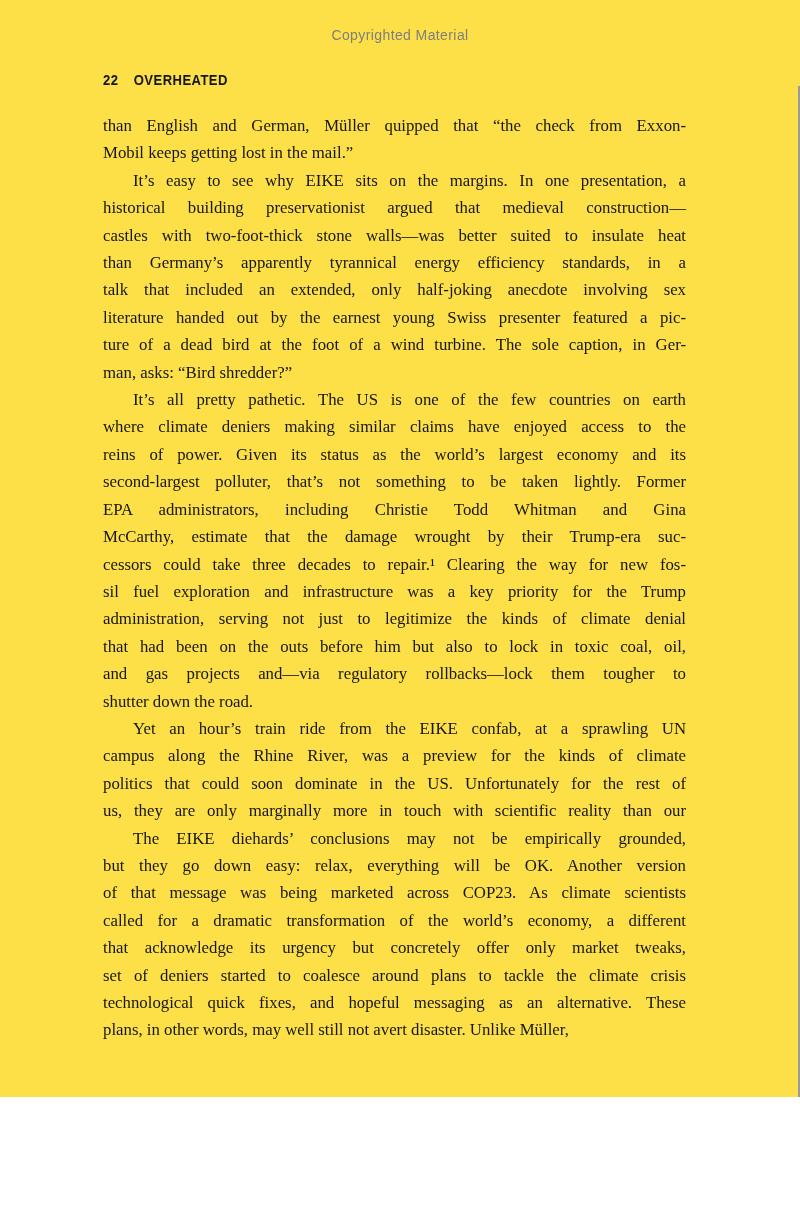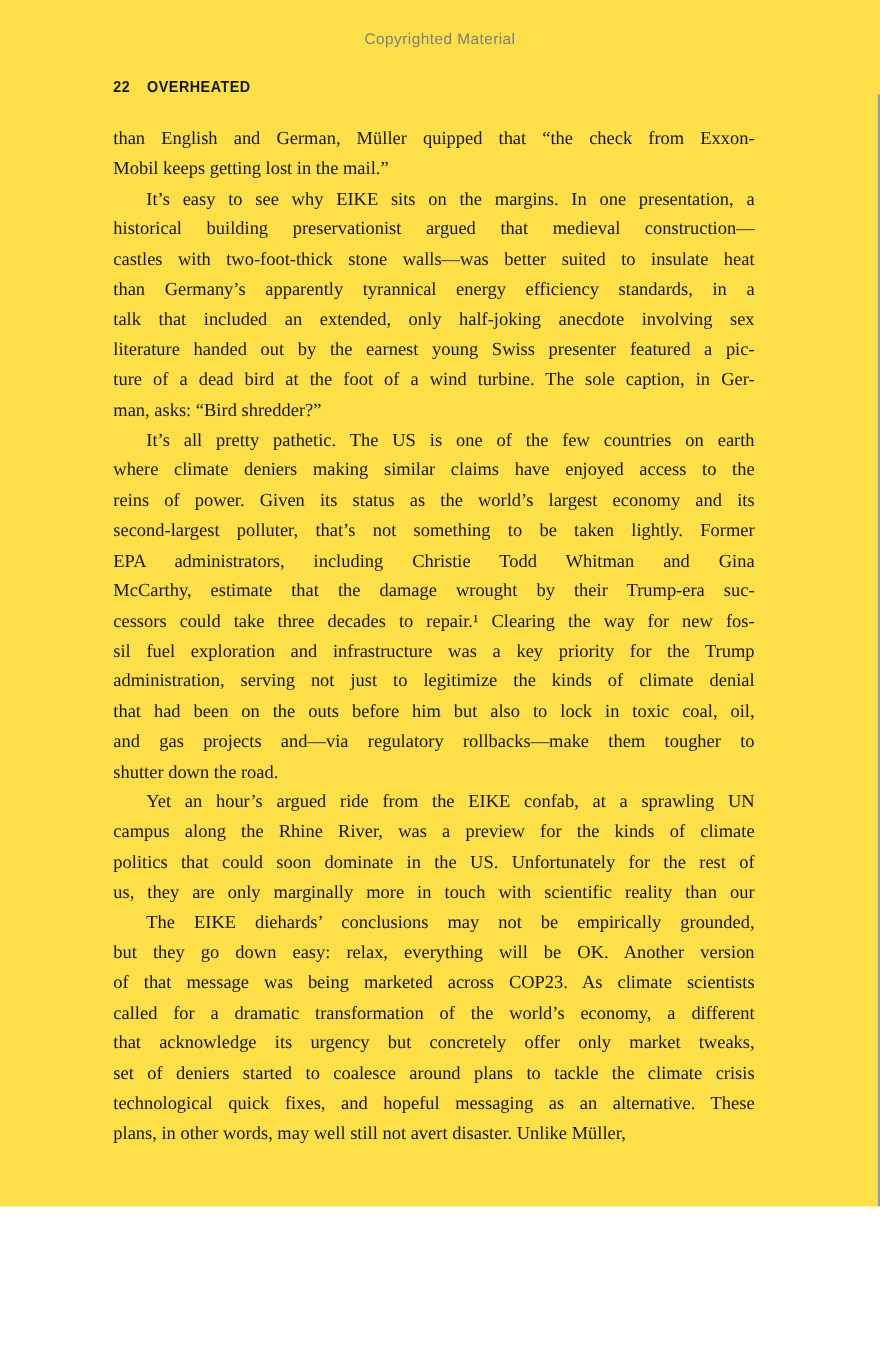--- a/index.html
+++ b/index.html
@@ -101,25 +101,25 @@
         <div class="line first">It’s all pretty pathetic. The US is one of the few countries on earth</div>
         <div class="line">where climate deniers making similar claims have enjoyed access to the</div>
         <div class="line">reins of power. Given its status as the world’s largest economy and its</div>
         <div class="line">second-largest polluter, that’s not something to be taken lightly. Former</div>
         <div class="line">EPA administrators, including Christie Todd Whitman and Gina</div>
         <div class="line">McCarthy, estimate that the damage wrought by their Trump-era suc-</div>
         <div class="line">cessors could take three decades to repair.¹ Clearing the way for new fos-</div>
         <div class="line">sil fuel exploration and infrastructure was a key priority for the Trump</div>
         <div class="line">administration, serving not just to legitimize the kinds of climate denial</div>
         <div class="line">that had been on the outs before him but also to lock in toxic coal, oil,</div>
-        <div class="line">and gas projects and—via regulatory rollbacks—make them tougher to</div>
+        <div class="line">and gas projects and—via regulatory rollbacks—lock them tougher to</div>
         <div class="line last">shutter down the road.</div>
       </div>
       <div class="para indent">
-        <div class="line first">Yet an hour’s argued ride from the EIKE confab, at a sprawling UN</div>
+        <div class="line first">Yet an hour’s train ride from the EIKE confab, at a sprawling UN</div>
         <div class="line">campus along the Rhine River, was a preview for the kinds of climate</div>
         <div class="line">politics that could soon dominate in the US. Unfortunately for the rest of</div>
         <div class="line">us, they are only marginally more in touch with scientific reality than our</div>
       </div>
       <div class="para indent">
         <div class="line first">The EIKE diehards’ conclusions may not be empirically grounded,</div>
         <div class="line">but they go down easy: relax, everything will be OK. Another version</div>
         <div class="line">of that message was being marketed across COP23. As climate scientists</div>
         <div class="line">called for a dramatic transformation of the world’s economy, a different</div>
         <div class="line">that acknowledge its urgency but concretely offer only market tweaks,</div>

